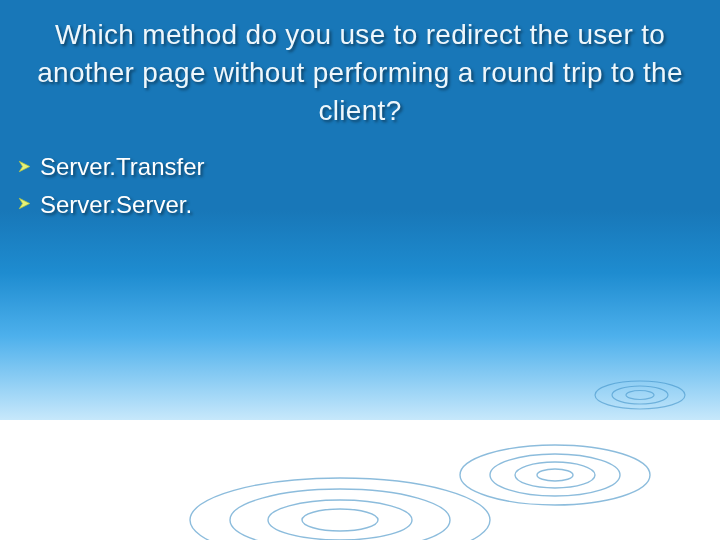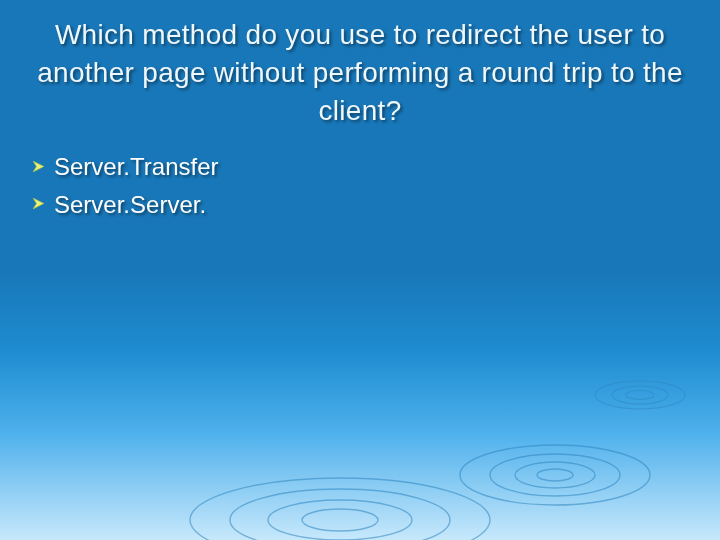--- a/index.html
+++ b/index.html
@@ -1,19 +1,19 @@
 <!DOCTYPE html>
 <html><head>
 <meta charset="utf-8">
 <style>
   * { margin: 0; padding: 0; box-sizing: border-box; }
   html, body { width: 720px; height: 540px; overflow: hidden; }
   .slide {
     width: 720px;
-    height: 540px;
+    height: 420px;
     background: linear-gradient(to bottom,
       #1877b8 0%,
       #1877b8 50%,
       #1e8cd0 65%,
       #4db0ec 80%,
       #c7e8fb 100%);
     position: relative;
     font-family: Arial, Helvetica, sans-serif;
     color: #ffffff;
   }
@@ -26,21 +26,21 @@
     padding: 16px 34px 0 34px;
     text-align: center;
     font-size: 28px;
     line-height: 1.35;
     font-weight: normal;
     color: #eef7fc;
     text-shadow: 2px 2px 3px rgba(0,0,0,0.45);
     letter-spacing: 0.3px;
   }
   .body {
-    padding: 22px 30px 0 30px;
+    padding: 22px 30px 0 16px;
   }
   .item {
     display: flex;
     align-items: flex-start;
     gap: 8px;
     margin-bottom: 6px;
   }
   .bullet {
     flex: 0 0 auto;
     width: 16px;

